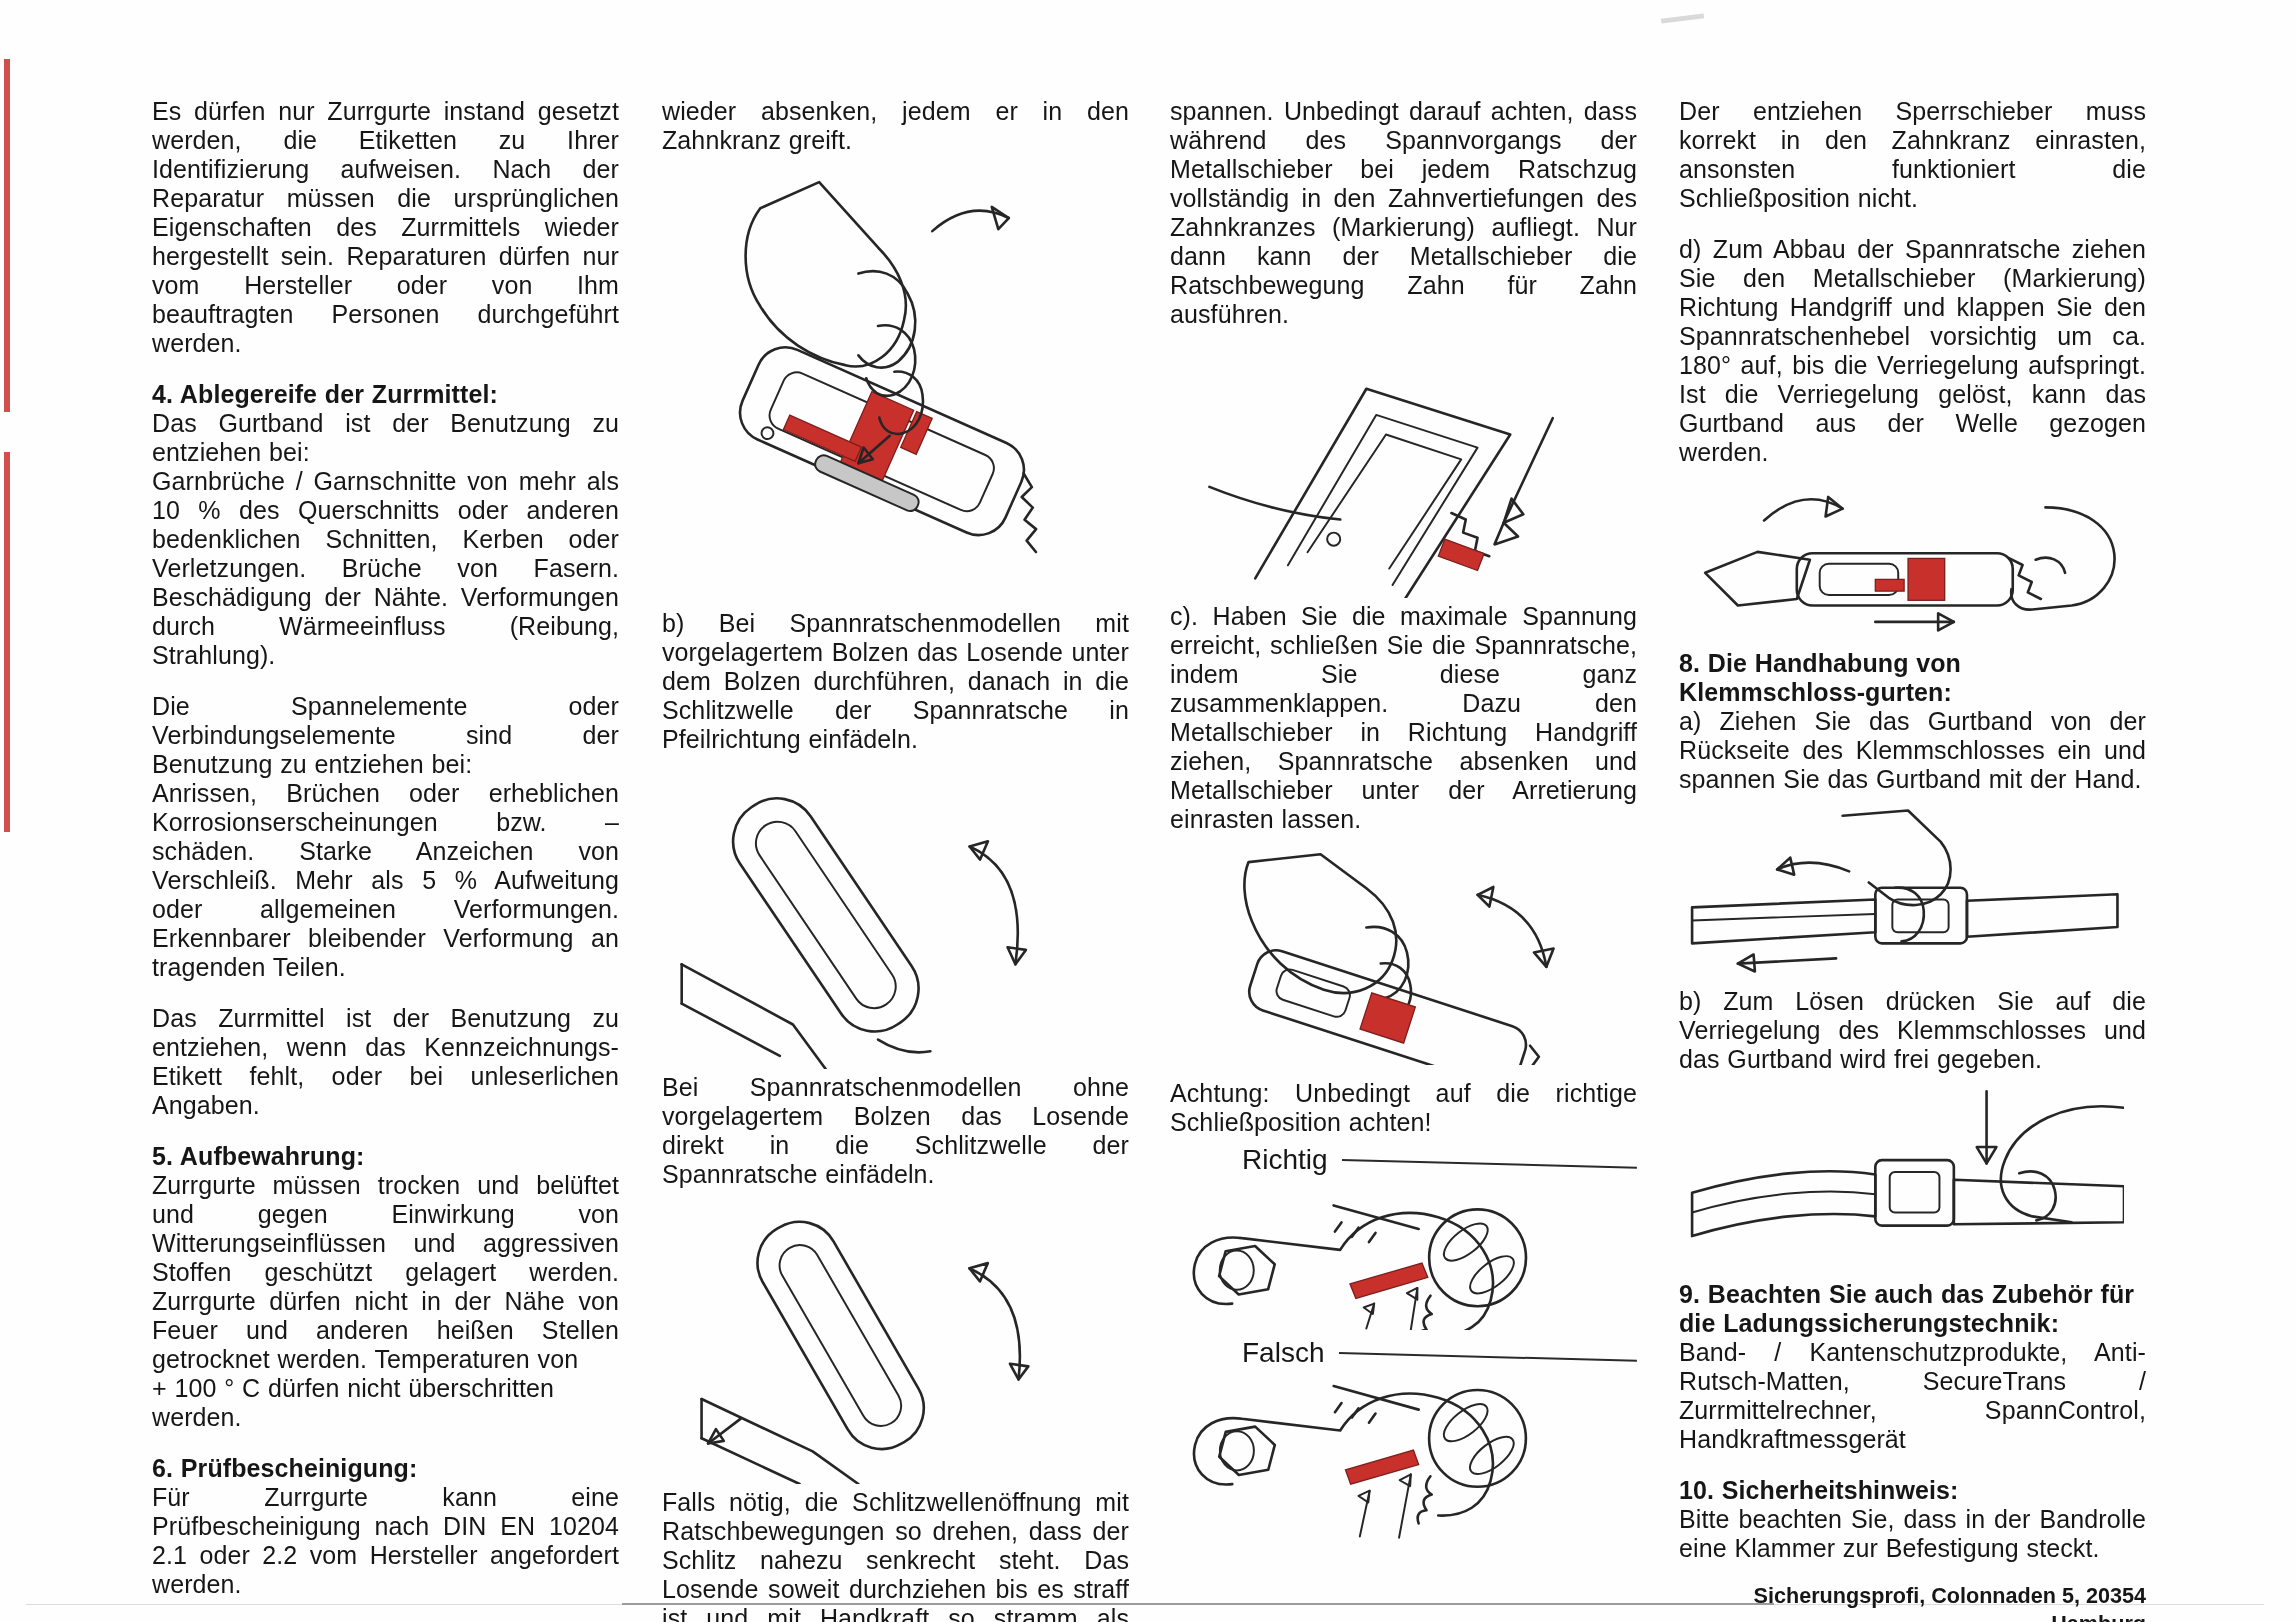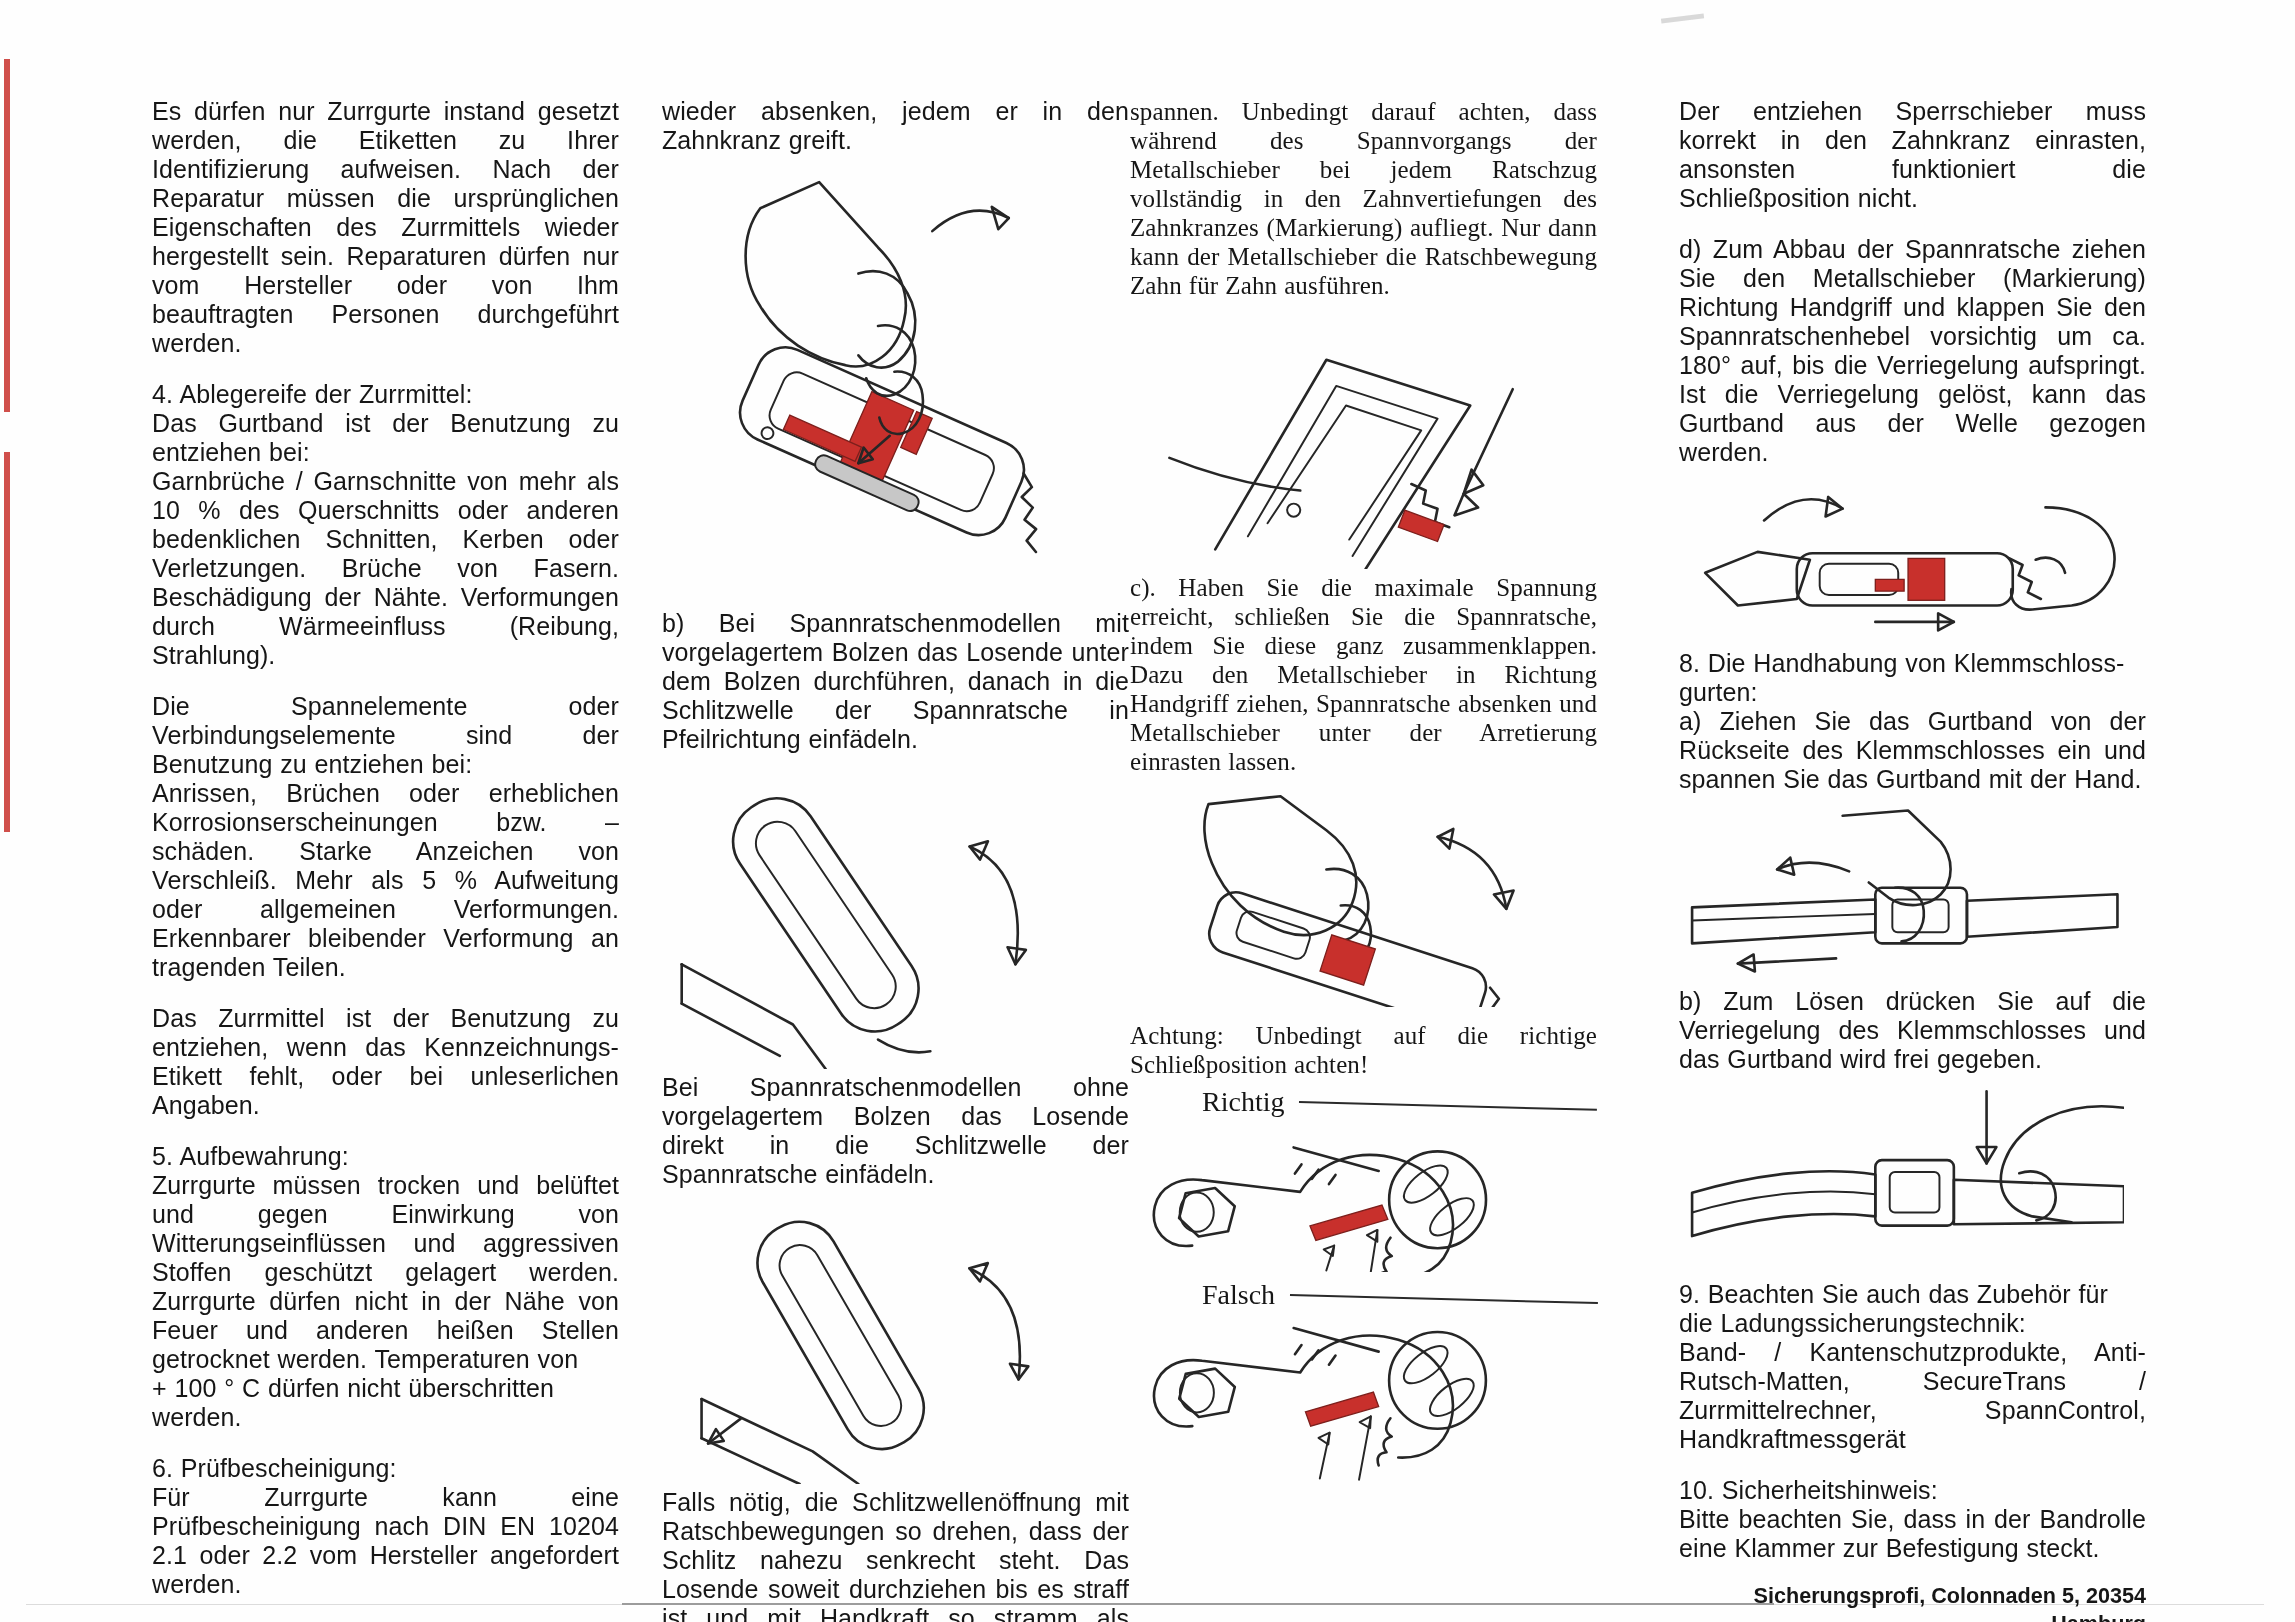--- a/index.html
+++ b/index.html
@@ -7,28 +7,28 @@
     position:relative;
     width:2295px;height:1623px;
     background:#fefefe;
     font-family:"Liberation Sans", sans-serif;
     color:#161616;
     overflow:hidden;
   }
   .col{position:absolute;top:97px;width:467px;}
   #col1{left:152px;}
   #col2{left:662px;}
-  #col3{left:1130px;font-family:Liberation Serif, serif;}
+  #col3{left:1170px;}
   #col4{left:1679px;}
   .para{
     margin:0;font-size:25px;line-height:29px;
     text-align:justify;letter-spacing:0.1px;
     word-spacing:0.7px;
   }
-  .heading{font-weight:400;text-align:left;}
+  .heading{font-weight:700;text-align:left;}
   .single-line{text-align:left;}
   .gap{height:22px;}
   .gap-sm{height:10.5px;}
   .fig{display:block;margin:3.9px auto 3.9px auto;}
   .fig svg{display:block;}
   .label-row{display:flex;align-items:center;margin:6.5px 0 2.6px 72px;font-size:28px;}
   .label-row .pointer{flex:1;height:0;border-top:2px solid #2a2a2a;margin-left:14.4px;transform:rotate(1.5deg);transform-origin:left center;}
   .footer{margin-top:19.6px;text-align:right;}
   .footer .f-bold{font-size:21.6px;font-weight:700;line-height:27.5px;}
   

